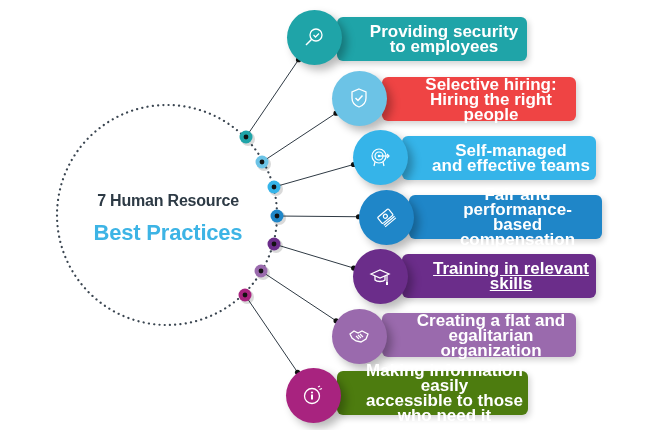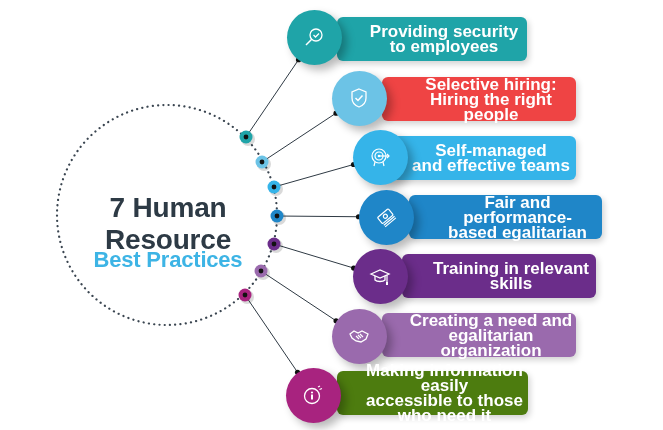--- a/index.html
+++ b/index.html
@@ -1,19 +1,19 @@
 <!DOCTYPE html>
 <html><head>
 <meta charset="utf-8">
 <style>
   html, body { margin: 0; padding: 0; background: #ffffff; }
   body { width: 663px; height: 430px; position: relative; overflow: hidden; font-family: "Liberation Sans", sans-serif; }
   #diagram { position: absolute; left: 0; top: 0; width: 663px; height: 430px; }
-  .title-line1 { position: absolute; left: 60px; top: 192px; width: 216px; text-align: center; font-size: 28px; font-weight: bold; color: #2d3a45; letter-spacing: -0.2px; }
-  .title-line2 { position: absolute; left: 60px; top: 220px; width: 216px; text-align: center; font-size: 22px; font-weight: bold; color: #3db4e5; letter-spacing: -0.2px; margin-top: 27px; }
+  .title-line1 { position: absolute; left: 60px; top: 192px; width: 216px; text-align: center; font-size: 16px; font-weight: bold; color: #2d3a45; letter-spacing: -0.2px; }
+  .title-line2 { position: absolute; left: 60px; top: 220px; width: 216px; text-align: center; font-size: 22px; font-weight: bold; color: #3db4e5; letter-spacing: -0.2px; }
   .item { position: absolute; }
   .item-rect { position: absolute; height: 44px; border-radius: 6px; color: #fff; display: flex; align-items: center; justify-content: center; text-align: center; font-size: 17px; font-weight: bold; line-height: 15px; box-shadow: 2px 3px 6px rgba(0,0,0,0.18); }
   .item-rect span { white-space: pre-line; }
   .item-circle { position: absolute; width: 55px; height: 55px; border-radius: 50%; box-shadow: 5px 5px 8px rgba(0,0,0,0.28); display: flex; align-items: center; justify-content: center; }
   .item-circle svg { width: 22px; height: 22px; }
 </style>
 </head>
 <body>
 
 <svg id="diagram" viewBox="0 0 663 430" xmlns="http://www.w3.org/2000/svg">
@@ -96,66 +96,66 @@
 Hiring the right people</span>
       </div>
       <div class="item-circle" style="left: 331.5px; top: 70.5px; background: rgb(108, 195, 230);">
         <svg viewBox="0 0 22 22">
           <path d="M11 2 L18 5 V11 C18 15 15 18.5 11 20 C7 18.5 4 15 4 11 V5 Z" fill="none" stroke="#fff" stroke-width="1.3"></path>
           <path d="M7.5 11 l2.5 2.5 l4.5 -5" fill="none" stroke="#fff" stroke-width="1.5"></path>
         </svg>
       </div>
     </div>
     <div class="item">
-      <div class="item-rect" style="left: 382px; top: 136px; width: 194px; background: rgb(53, 180, 233); padding-left: 24px; box-sizing: border-box;">
+      <div class="item-rect" style="left: 402px; top: 136px; width: 194px; background: rgb(53, 180, 233); padding-left: 24px; box-sizing: border-box;">
         <span>Self-managed
 and effective teams</span>
       </div>
       <div class="item-circle" style="left: 352.5px; top: 129.5px; background: rgb(53, 180, 233);">
         <svg viewBox="0 0 22 22">
           <circle cx="10" cy="10" r="7" fill="none" stroke="#fff" stroke-width="1.2"></circle>
           <circle cx="10" cy="10" r="4" fill="none" stroke="#fff" stroke-width="1.2"></circle>
           <circle cx="10" cy="10" r="1.3" fill="#fff"></circle>
           <line x1="10" y1="10" x2="20" y2="10" stroke="#fff" stroke-width="1.2"></line>
           <path d="M18 8 l2 2 l-2 2" fill="none" stroke="#fff" stroke-width="1.2"></path>
           <path d="M6 16 l-1 4 M14 16 l1 4" stroke="#fff" stroke-width="1.2"></path>
         </svg>
       </div>
     </div>
     <div class="item">
       <div class="item-rect" style="left: 409px; top: 195px; width: 193px; background: rgb(31, 134, 200); padding-left: 24px; box-sizing: border-box;">
         <span>Fair and performance-
-based egalitarian</span>
+based compensation</span>
       </div>
       <div class="item-circle" style="left: 358.5px; top: 189.5px; background: rgb(31, 134, 200);">
         <svg viewBox="0 0 22 22">
           <g transform="rotate(-40 11 11)" fill="none" stroke="#fff" stroke-width="1.2">
             <rect x="4" y="6" width="14" height="8" rx="1"></rect>
             <circle cx="11" cy="10" r="2"></circle>
             <path d="M4 16 h14 M4 18 h14"></path>
           </g>
         </svg>
       </div>
     </div>
     <div class="item">
-      <div class="item-rect" style="left: 402px; top: 254px; width: 194px; background: rgb(107, 45, 138); padding-left: 24px; box-sizing: border-box;">
+      <div class="item-rect" style="left: 402px; top: 254px; width: 194px; background: rgb(107, 45, 138); padding-left: 24px; box-sizing: border-box; text-decoration: underline;">
         <span>Training in relevant skills</span>
       </div>
       <div class="item-circle" style="left: 352.5px; top: 248.5px; background: rgb(107, 45, 138);">
         <svg viewBox="0 0 22 22">
           <path d="M2 9 L11 5 L20 9 L11 13 Z" fill="none" stroke="#fff" stroke-width="1.3"></path>
           <path d="M6 11 V15 C8 17 14 17 16 15 V11" fill="none" stroke="#fff" stroke-width="1.3"></path>
           <line x1="18" y1="10" x2="18" y2="17" stroke="#fff" stroke-width="1.2"></line>
           <rect x="17" y="17" width="2" height="3" fill="#fff"></rect>
         </svg>
       </div>
     </div>
     <div class="item">
       <div class="item-rect" style="left: 382px; top: 313px; width: 194px; background: rgb(154, 106, 173); padding-left: 24px; box-sizing: border-box;">
-        <span>Creating a need and
+        <span>Creating a flat and
 egalitarian organization</span>
       </div>
       <div class="item-circle" style="left: 331.5px; top: 308.5px; background: rgb(154, 106, 173);">
         <svg viewBox="0 0 22 22">
           <path d="M2 9 L6 6 L10 8 L14 6 L20 9 L18 14 L13 17 L8 16 L4 13 Z" fill="none" stroke="#fff" stroke-width="1.3"></path>
           <path d="M8 11 l3 3 M10 10 l3 3 M12 9 l3 3" stroke="#fff" stroke-width="1.1"></path>
         </svg>
       </div>
     </div>
     <div class="item">

